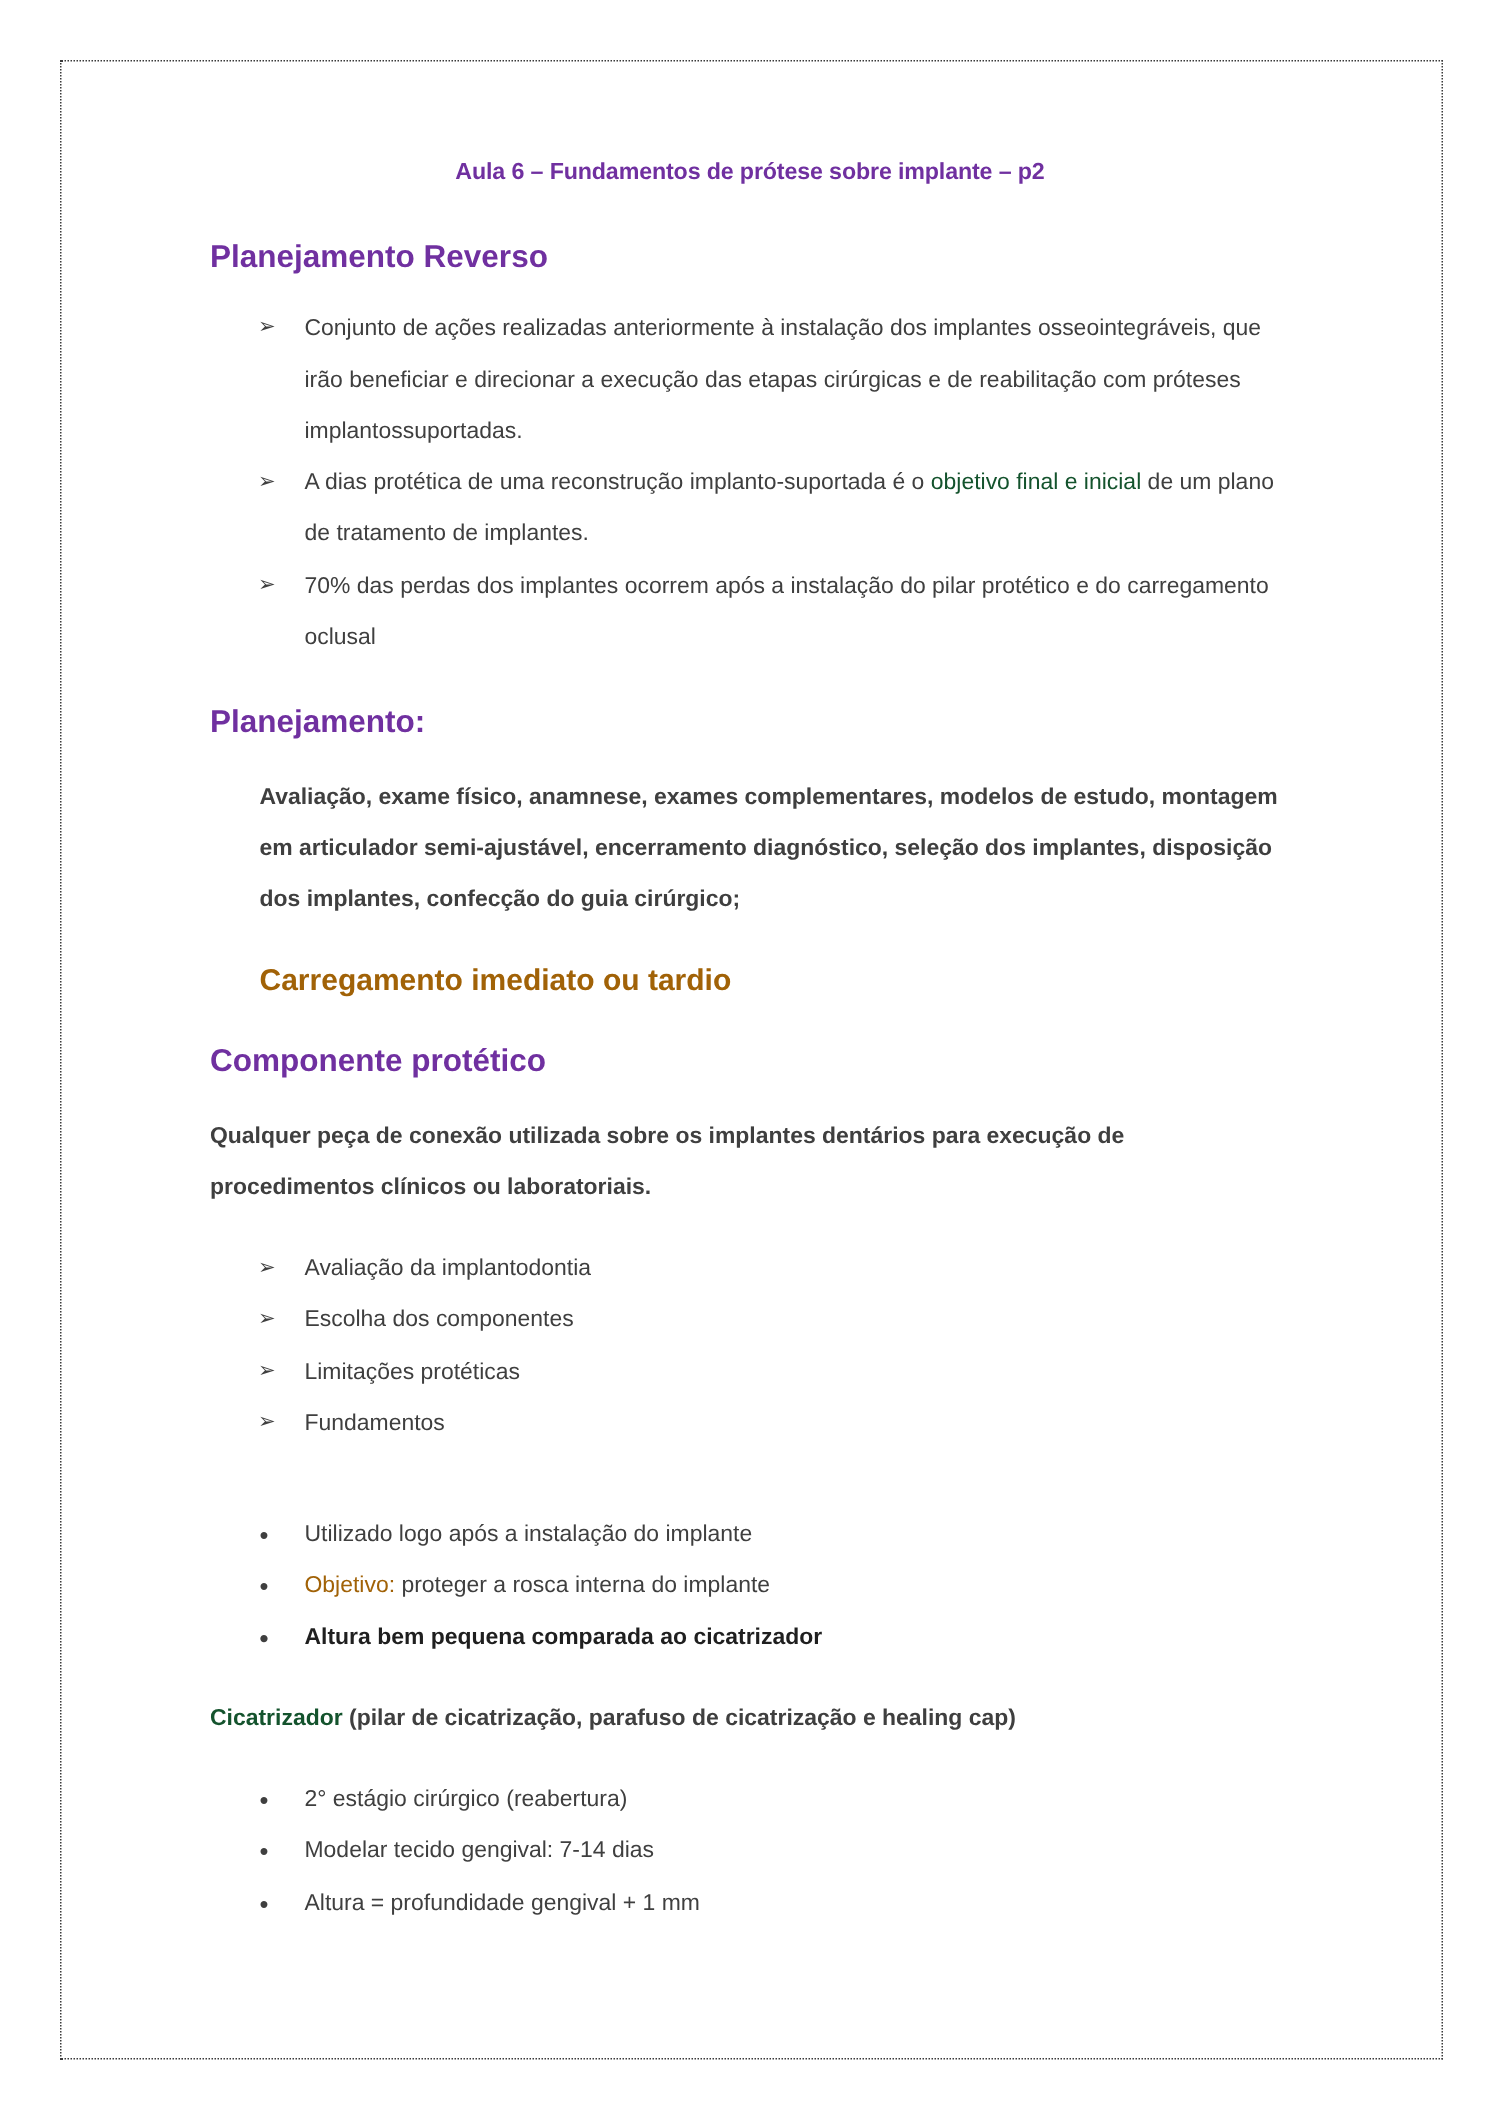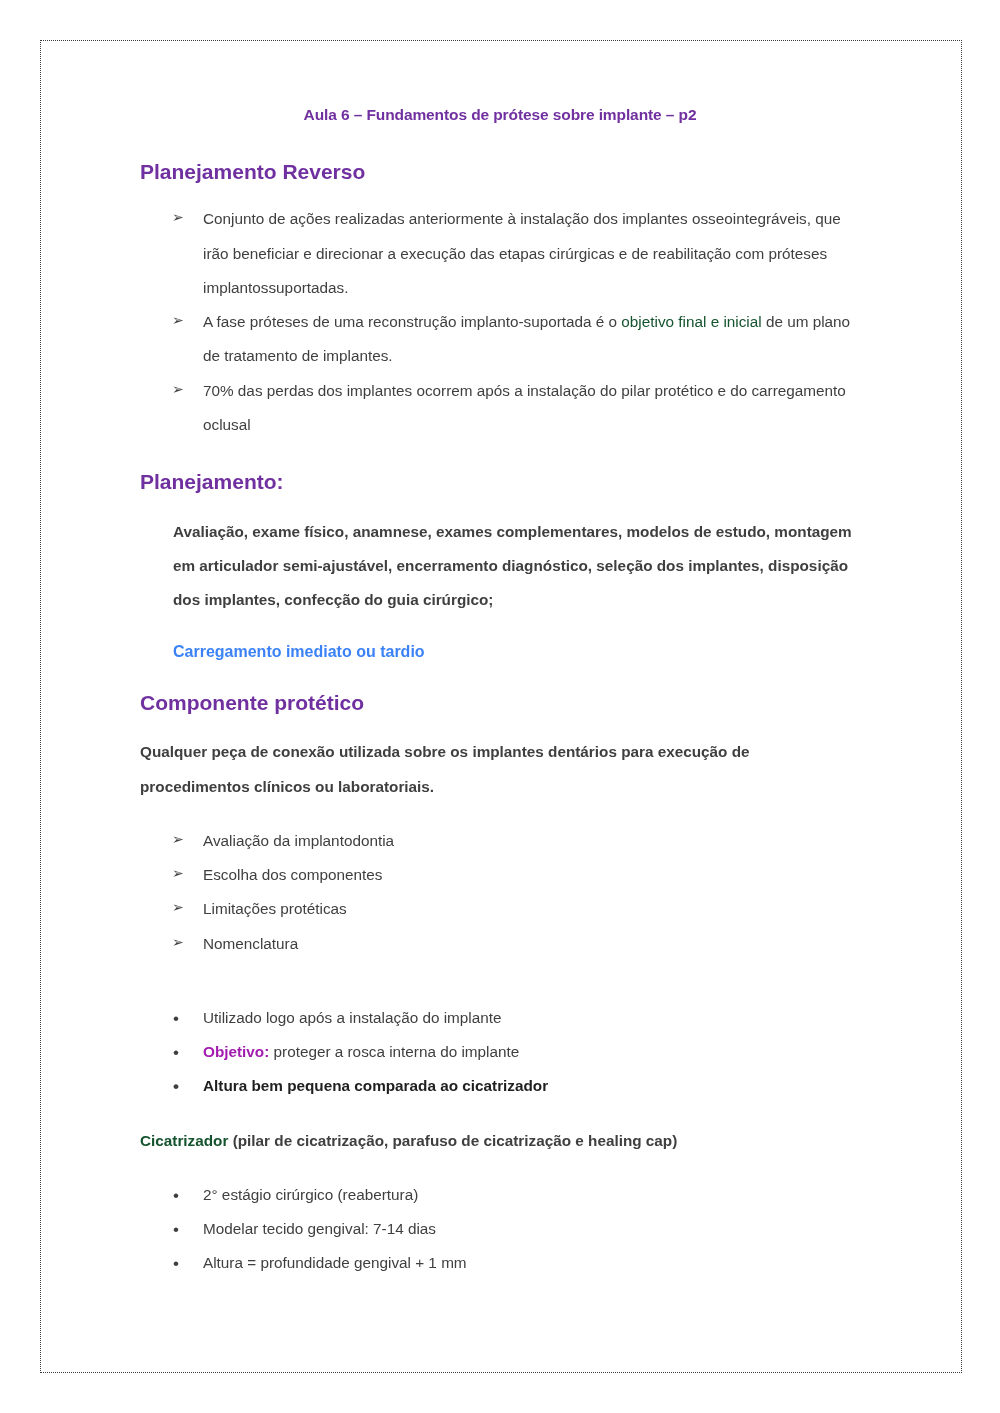--- a/index.html
+++ b/index.html
@@ -48,23 +48,23 @@
 
   .h-purple {
     color: #7030a0;
     font-weight: bold;
     font-size: 21px;
     line-height: 1.35;
     margin: 0;
   }
 
   .h-magenta-indent {
-    color: #3b82f6;
-    font-weight: bold;
-    font-size: 16px;
+    color: #a16207;
+    font-weight: bold;
+    font-size: 20px;
     line-height: 1.35;
     margin: 0;
     padding-left: 33px;
   }
 
   .body-par {
     color: #3f3f3f;
     font-size: 15.3px;
     line-height: 2.24;
     margin: 0;
@@ -73,22 +73,22 @@
   }
 
   .body-par.indented {
     padding-left: 33px;
   }
 
   .magenta {
     color: #14532d;
   }
   .bold {
-    font-weight: bold;
-    color: #a21caf;
+    font-weight: normal;
+    color: #a16207;
   }
 
   ul.lst {
     list-style: none;
     margin: 0;
     padding: 0;
   }
   ul.lst > li {
     position: relative;
     color: #3f3f3f;
@@ -134,21 +134,21 @@
     <div class="h-purple">Planejamento Reverso</div>
     <div class="sp-16"></div>
 
     <ul class="lst arrows">
       <li>
         <span class="mk">➢</span>
         <span>Conjunto de ações realizadas anteriormente à instalação dos implantes osseointegráveis, que irão beneficiar e direcionar a execução das etapas cirúrgicas e de reabilitação com próteses implantossuportadas.</span>
       </li>
       <li>
         <span class="mk">➢</span>
-        <span>A fase próteses de uma reconstrução implanto-suportada é o </span><span class="magenta">objetivo final e inicial</span><span> de um plano de tratamento de implantes.</span>
+        <span>A dias protética de uma reconstrução implanto-suportada é o </span><span class="magenta">objetivo final e inicial</span><span> de um plano de tratamento de implantes.</span>
       </li>
       <li>
         <span class="mk">➢</span>
         <span>70% das perdas dos implantes ocorrem após a instalação do pilar protético e do carregamento oclusal</span>
       </li>
     </ul>
 
     <div class="sp-26"></div>
 
     <div class="h-purple">Planejamento:</div>
@@ -173,21 +173,21 @@
       <li>
         <span class="mk">➢</span>
         <span>Escolha dos componentes</span>
       </li>
       <li>
         <span class="mk">➢</span>
         <span>Limitações protéticas</span>
       </li>
       <li>
         <span class="mk">➢</span>
-        <span>Nomenclatura</span>
+        <span>Fundamentos</span>
       </li>
     </ul>
 
     <div class="sp-20"></div>
 
 
     <div class="sp-20"></div>
 
     <ul class="lst dots">
       <li>

